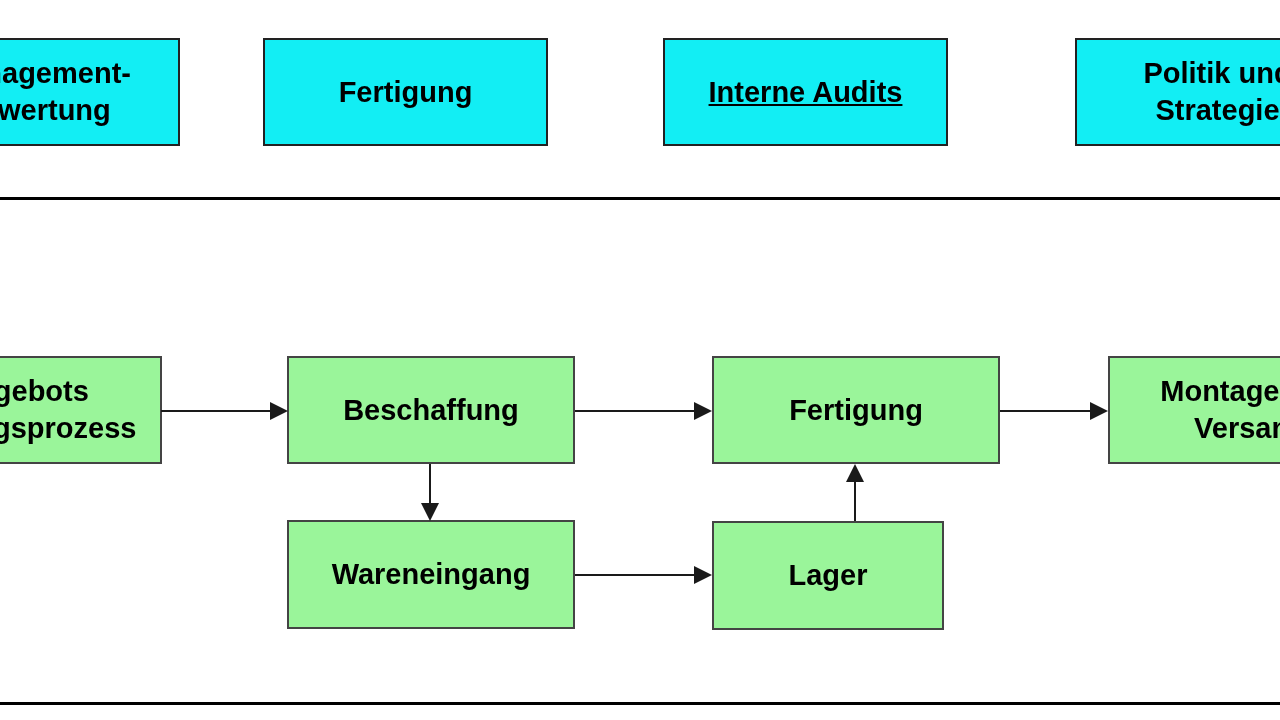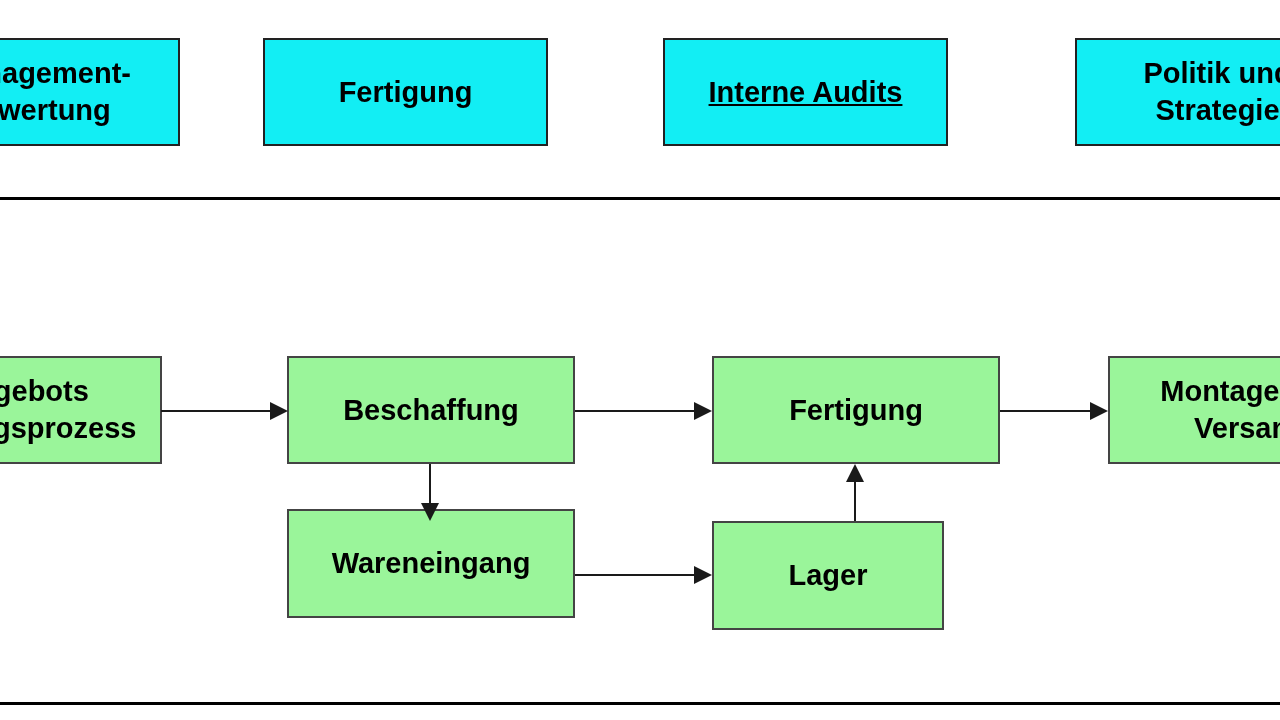--- a/index.html
+++ b/index.html
@@ -85,21 +85,21 @@
 
   <div class="box green" style="left:712px;top:356px;width:288px;height:108px;">
     <span>Fertigung</span>
   </div>
 
   <div class="box green" style="left:1108px;top:356px;width:285px;height:108px;">
     <span>Montage und</span>
     <span>Versand</span>
   </div>
 
-  <div class="box green" style="left:287px;top:509px;width:288px;height:109px;">
+  <div class="box green" style="left:287px;top:520px;width:288px;height:109px;">
     <span>Wareneingang</span>
   </div>
 
   <div class="box green" style="left:712px;top:521px;width:232px;height:109px;">
     <span>Lager</span>
   </div>
 
   <div class="arrow h" style="left:161px;top:402px;width:127px;height:18px;">
     <div class="shaft"></div>
     <div class="head"></div>

